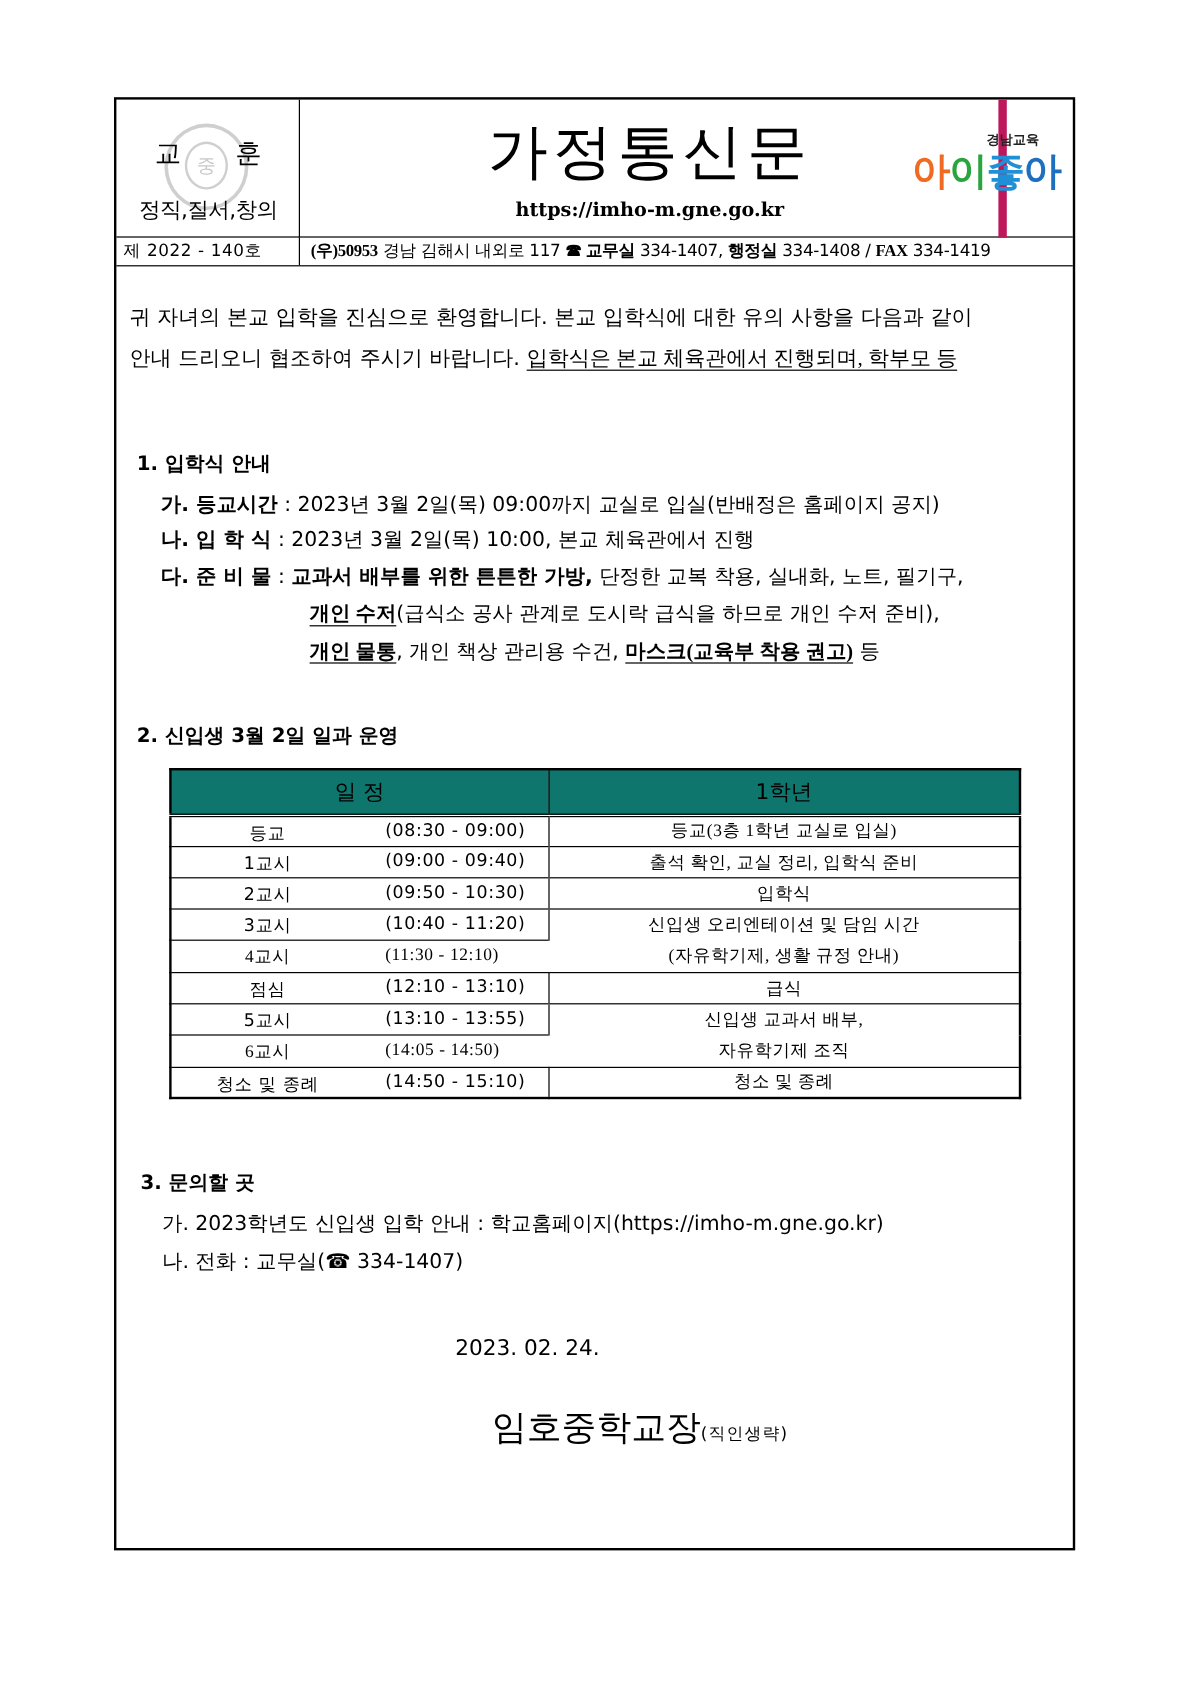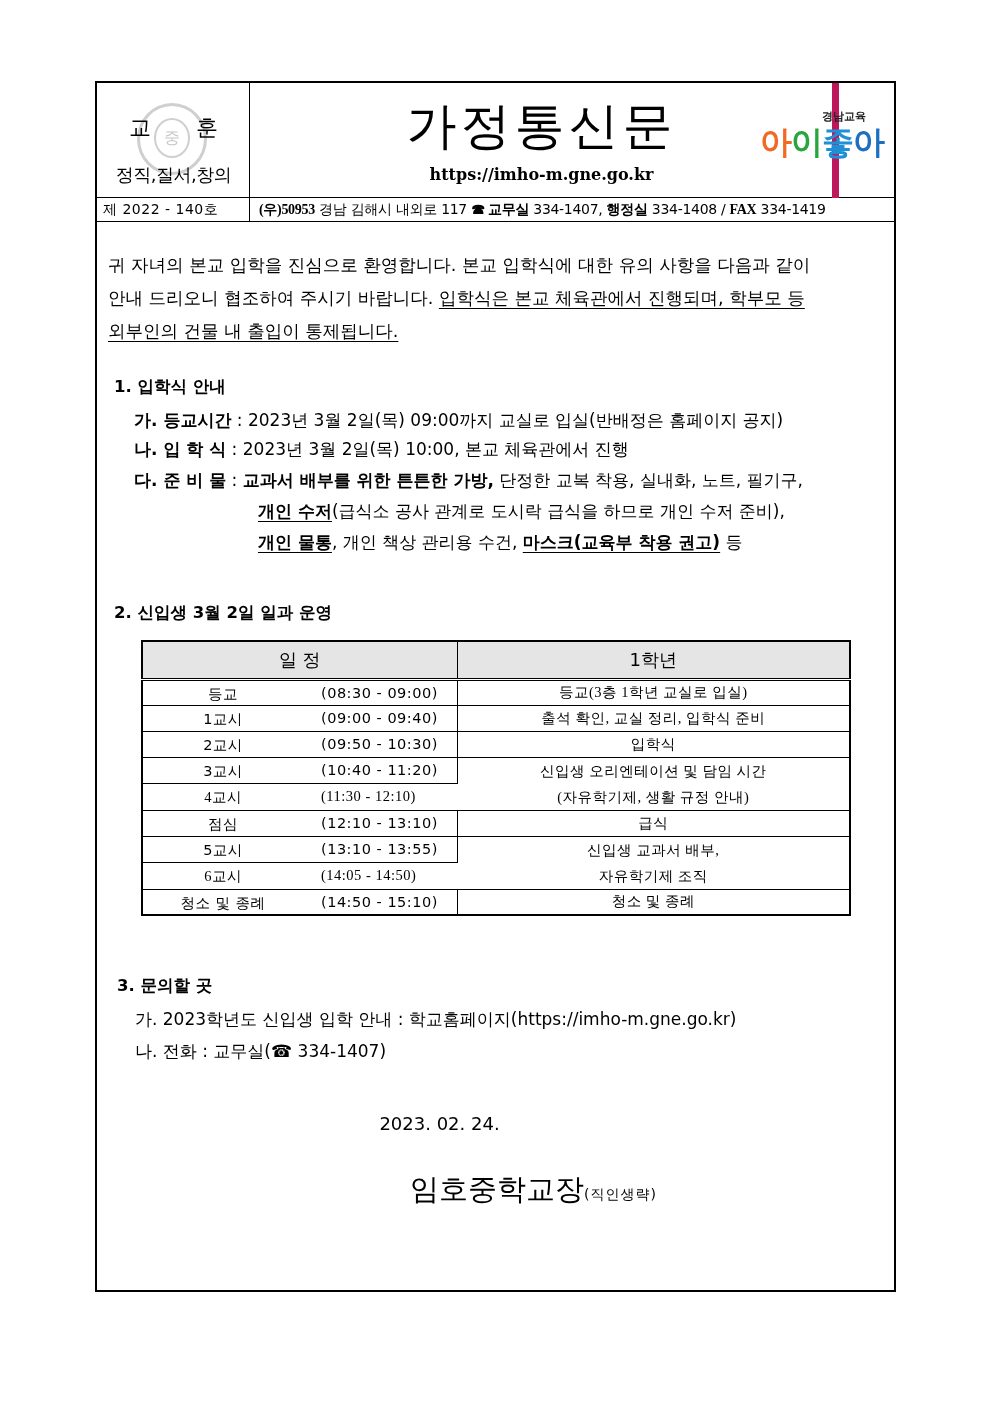--- a/index.html
+++ b/index.html
@@ -44,30 +44,30 @@
 
   .infobar { position: absolute; left: 0; top: 115px; width: 797px; height: 24px; border-bottom: 1px solid #000; font-size: 14px; }
   .issue { position: absolute; left: 0; top: 0; width: 153px; height: 23px; border-right: 1px solid #000; line-height: 23px; padding-left: 6px; letter-spacing: 0.5px; }
   .addr { position: absolute; left: 154px; top: 0; right: 0; height: 23px; line-height: 23px; padding-left: 8px; white-space: nowrap; letter-spacing: -0.3px; }
   .addr b { font-weight: bold; font-family: Liberation Serif, serif; }
 
   
   .body-text { position: absolute; left: 108px; font-size: 17.5px; line-height: 33px; }
   .intro { top: 249px; width: 775px; }
   .intro p { white-space: nowrap; }
-  .u { text-decoration: underline; text-underline-offset: 4px; }
+  .u { text-decoration: underline; text-underline-offset: 4px; font-family: Liberation Serif, serif; }
 
   .sec-title { position: absolute; left: 114px; font-size: 16.5px; font-weight: bold; }
   .row { position: absolute; font-size: 17px; white-space: nowrap; }
   .row .lbl { font-weight: bold; display: inline-block; }
   .bold { font-weight: bold; }
 
   
   .sched { position: absolute; left: 141px; top: 640px; width: 710px; border: 2px solid #000; border-collapse: collapse; font-size: 14.5px; }
-  .sched th { background: #e5e5e5; font-weight: normal; font-size: 18px; height: 38px; border-right: 1px solid #000; border-bottom: 3px double #000; }
+  .sched th { background: #0f766e; font-weight: normal; font-size: 18px; height: 38px; border-right: 1px solid #000; border-bottom: 3px double #000; }
   .sched th:last-child { border-right: none; text-align: center; }
   .sched td { height: 26px; border-top: 1px solid #000; border-right: 1px solid #000; text-align: center; letter-spacing: 0.5px; }
   .sched td:last-child { border-right: none; font-family: Liberation Serif, serif; }
   .sched td.period { width: 315px; position: relative; }
   .sched td.period .pname { position: absolute; left: 0; width: 160px; text-align: center; top: 4px; }
   .sched td.period .ptime { position: absolute; left: 178px; top: 4px; }
   .sched td.merge { line-height: 26px; }
 
   .date { position: absolute; left: 0; width: 879px; top: 1113px; text-align: center; font-size: 18px; }
   .sign { position: absolute; left: 410px; top: 1170px; font-size: 29px; }
@@ -104,21 +104,20 @@
     <div class="issue">제 2022 - 140호</div>
     <div class="addr">
       <b>(우)50953</b><span> 경남 김해시 내외로 117  </span><b>☎</b><b> 교무실</b><span> 334-1407, </span><b>행정실</b><span> 334-1408 / </span><b>FAX</b><span> 334-1419</span>
     </div>
   </div>
 </div>
 
 <div class="body-text intro">
   <p> 귀 자녀의 본교 입학을 진심으로 환영합니다. 본교 입학식에 대한 유의 사항을 다음과 같이</p>
   <p><span>안내 드리오니 협조하여 주시기 바랍니다. </span><span class="u">입학식은 본교 체육관에서 진행되며, 학부모 등 </span></p>
-  <p><span class="u">외부인의 건물 내 출입이 통제됩니다.</span></p>
 </div>
 
 <div class="sec-title" style="top:376px;">1. 입학식 안내</div>
 <div class="row" style="left:134px; top:409px;">
   <span class="lbl">가. 등교시간</span><span> : </span><span>2023년 3월 2일(목) 09:00까지 교실로 입실(반배정은 홈페이지 공지)</span>
 </div>
 <div class="row" style="left:134px; top:438px;">
   <span class="lbl">나. 입 학 식</span><span> : </span><span>2023년 3월 2일(목) 10:00, 본교 체육관에서 진행</span>
 </div>
 <div class="row" style="left:134px; top:469px;">

